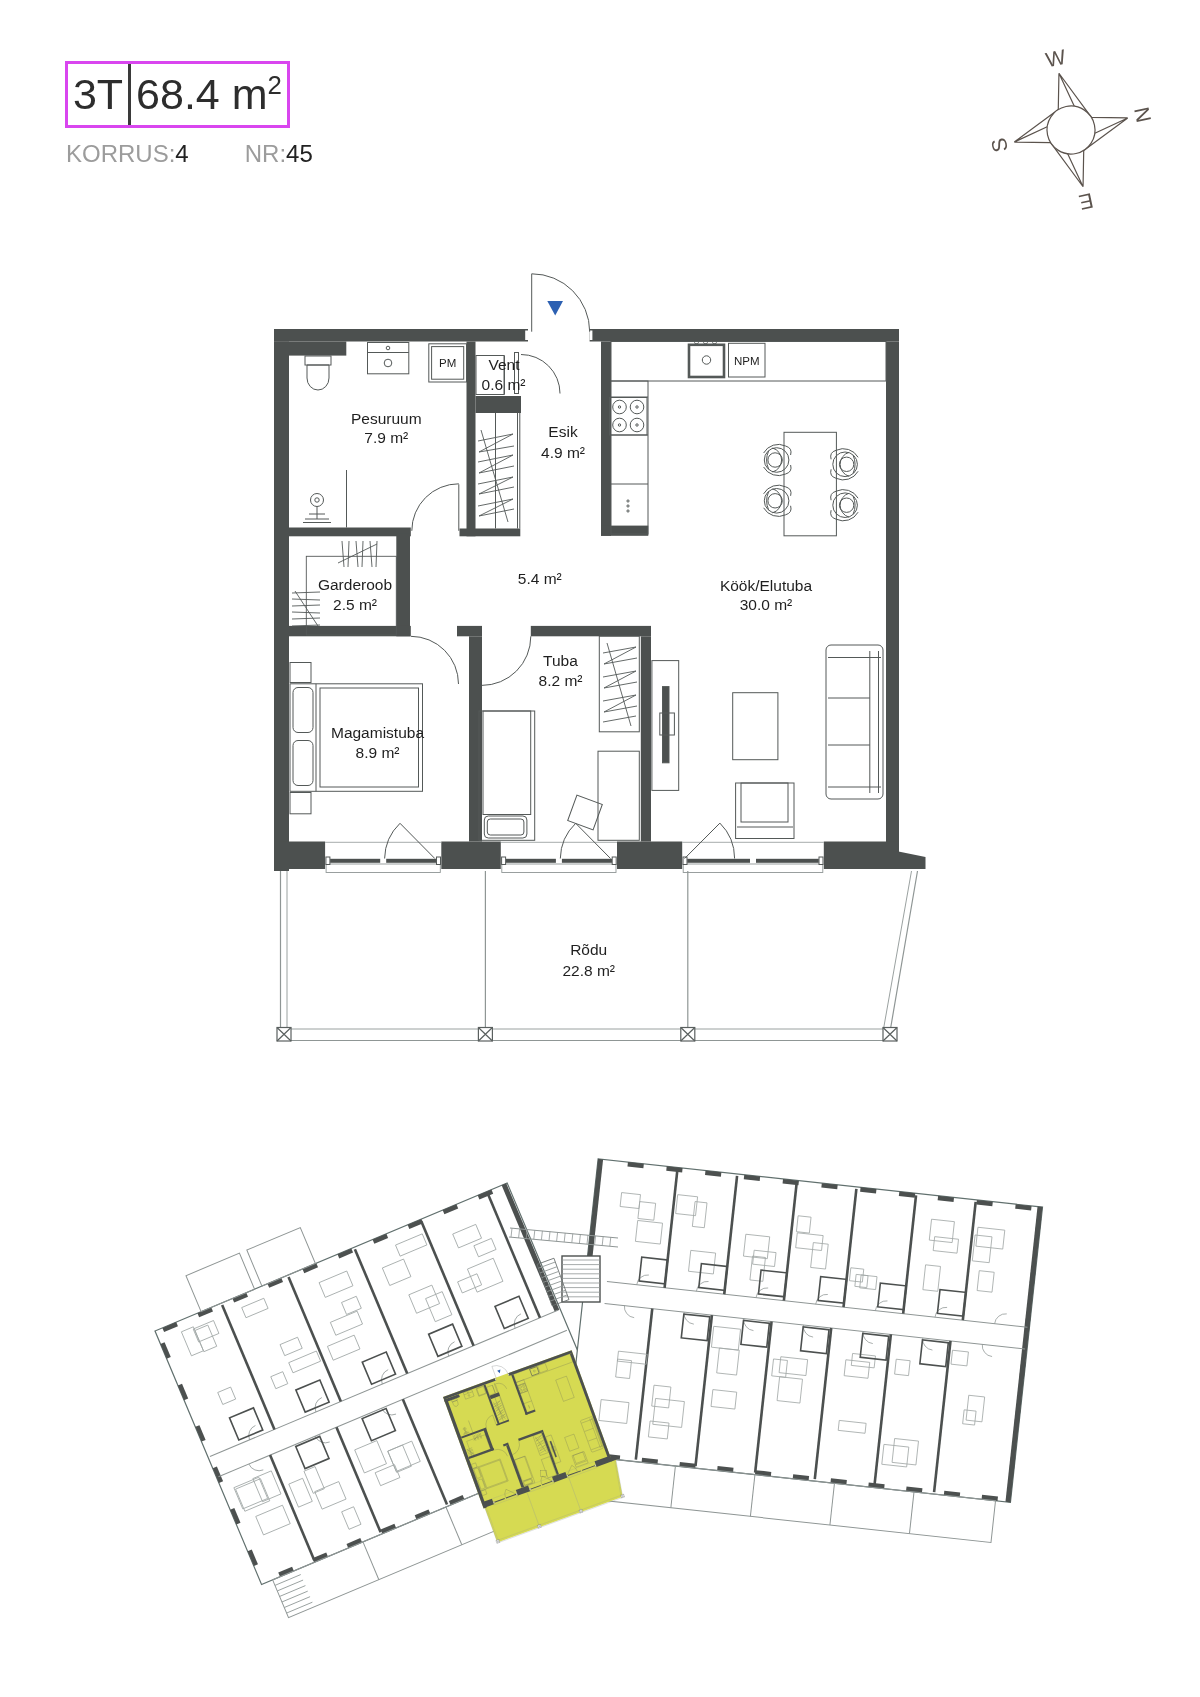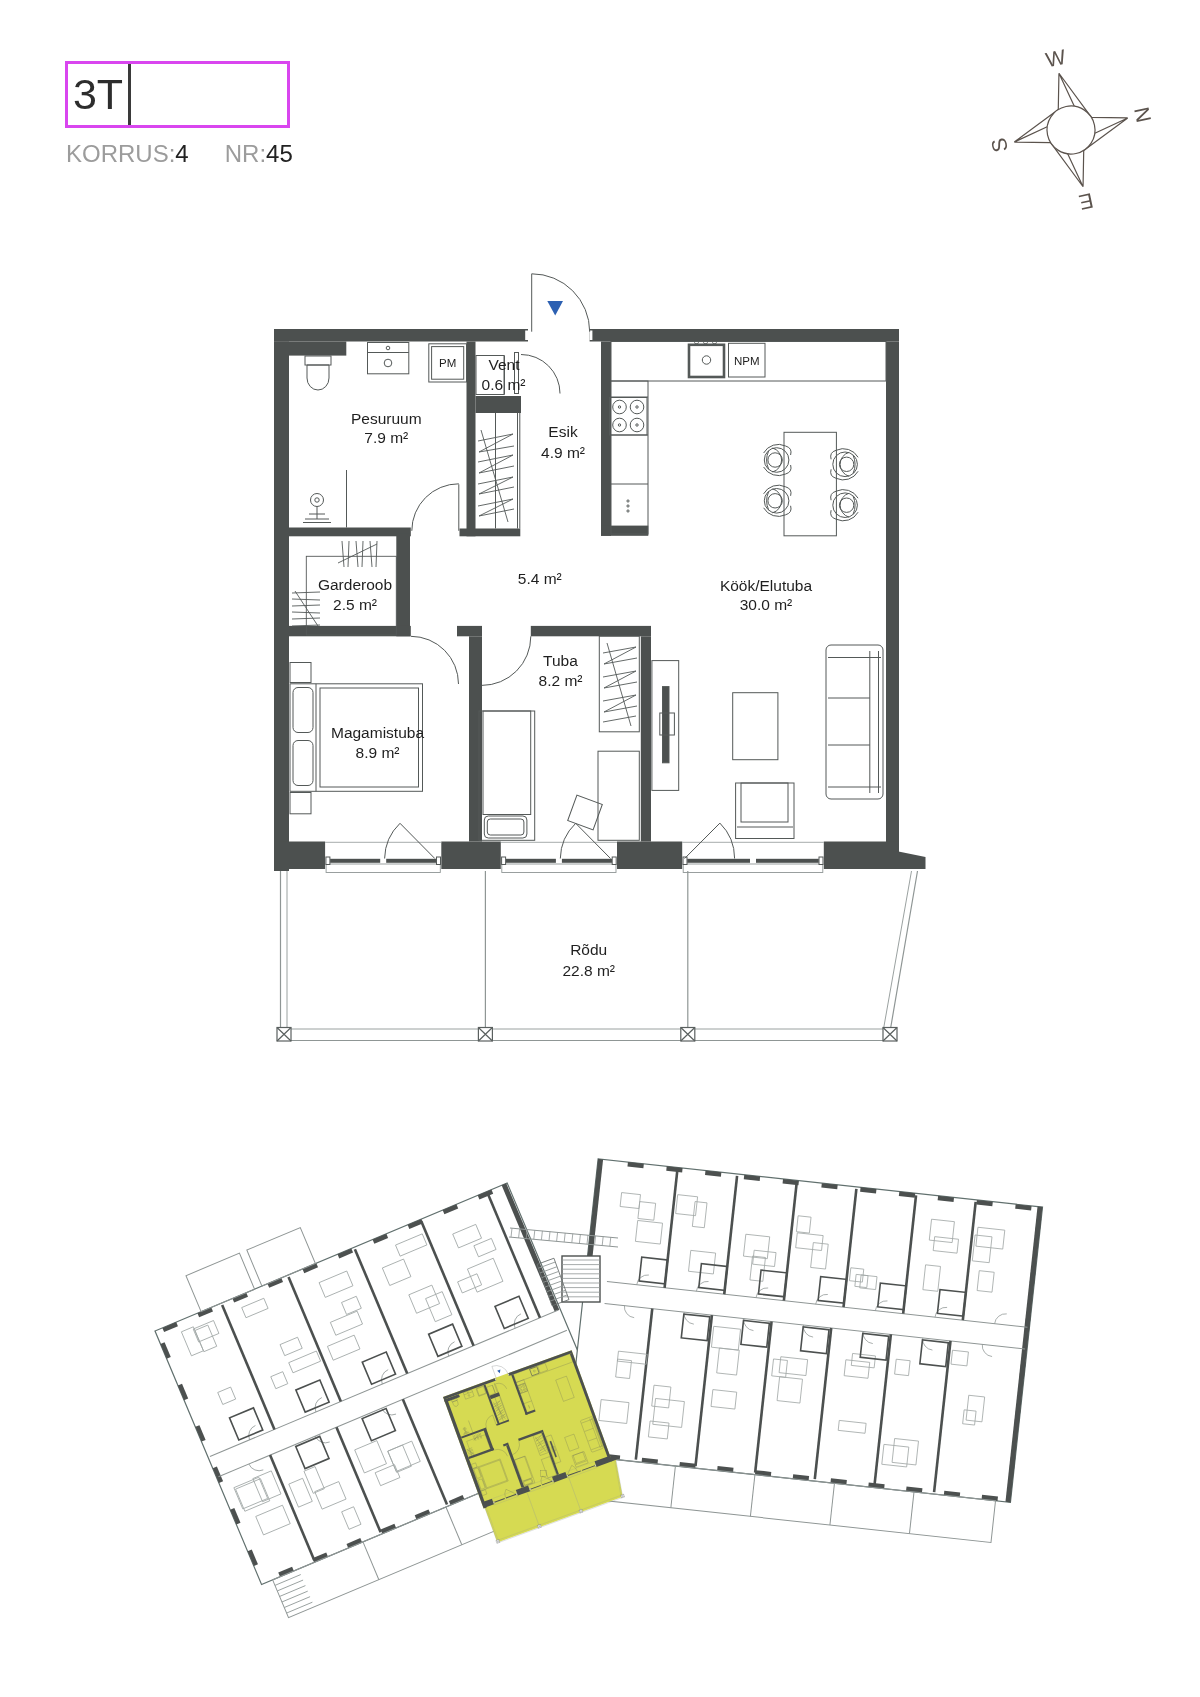--- a/index.html
+++ b/index.html
@@ -3,28 +3,31 @@
 <style>
 html,body{margin:0;padding:0;background:#fff;-webkit-font-smoothing:antialiased;}
 #page{position:relative;width:1200px;height:1697px;background:#fff;overflow:hidden;
   font-family:"Liberation Sans", sans-serif;}
 .hdrbox{position:absolute;left:65px;top:61px;width:219px;height:61px;border:3px solid #d946ef;display:flex;}
 .hdrbox .c1{width:60px;border-right:3px solid #3a3a3a;display:flex;align-items:center;justify-content:center;}
 .hdrbox .c2{flex:1;display:flex;align-items:center;justify-content:center;}
 .hdrtxt{font-size:43px;color:#2d2d2d;letter-spacing:0px;}
 .sub{position:absolute;left:66px;top:140px;font-size:24px;color:#9c9c9c;}
 .sub b{color:#222;font-weight:normal;}
-.sub .nr{margin-left:36px;}
+.sub .nr{margin-left:56px;}
 sup{font-size:60%;vertical-align:super;}
 </style></head><body>
 <div id="page">
 
 <div class="hdrbox">
       <div class="c1">
         <span class="hdrtxt">3T</span>
+      </div>
+      <div class="c2">
+        <span class="hdrtxt">68.4&nbsp;m<sup>2</sup></span>
       </div>
     </div>
 
 <div class="sub">KORRUS:<b>4</b><span class="nr">NR:<b>45</b></span></div>
 <svg width="1200" height="1697" viewBox="0 0 1200 1697" style="position:absolute;left:0;top:0;" xmlns="http://www.w3.org/2000/svg">
 
 <g transform="translate(1071,130) rotate(78)" stroke="#5b534d" fill="none" stroke-width="1.2">
 <path d="M0,-58 L-8.2,-22.6 M0,-58 L8.2,-22.6 M0,-58 L22.6,-8.2 M58,0 L22.6,-8.2 M58,0 L22.6,8.2 M58,0 L8.2,22.6 M0,58 L8.2,22.6 M0,58 L-8.2,22.6 M0,58 L-22.6,8.2 M-58,0 L-22.6,8.2 M-58,0 L-22.6,-8.2 M-58,0 L-8.2,-22.6"></path>
 <circle r="24" fill="#fff"></circle>
 <g transform="rotate(0)">

